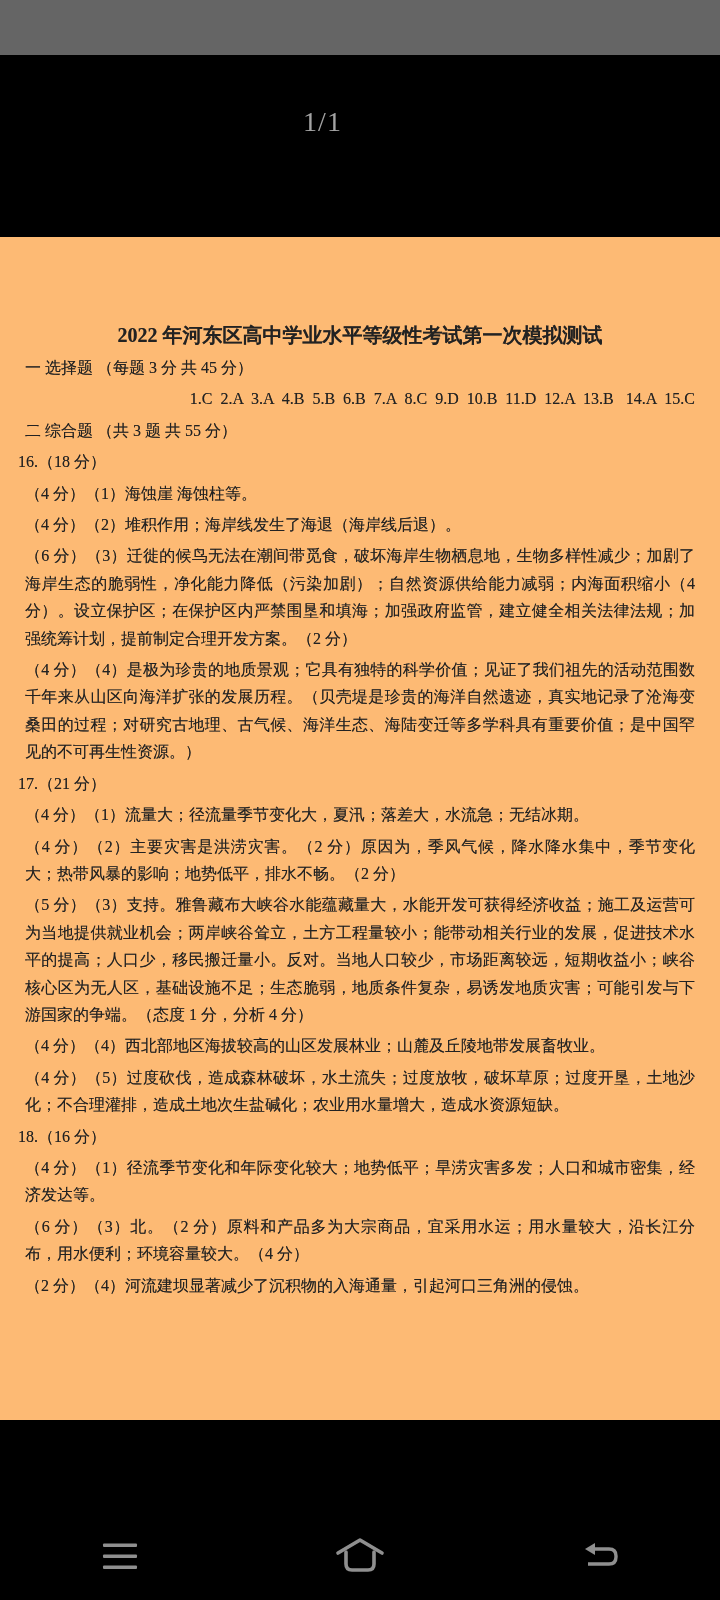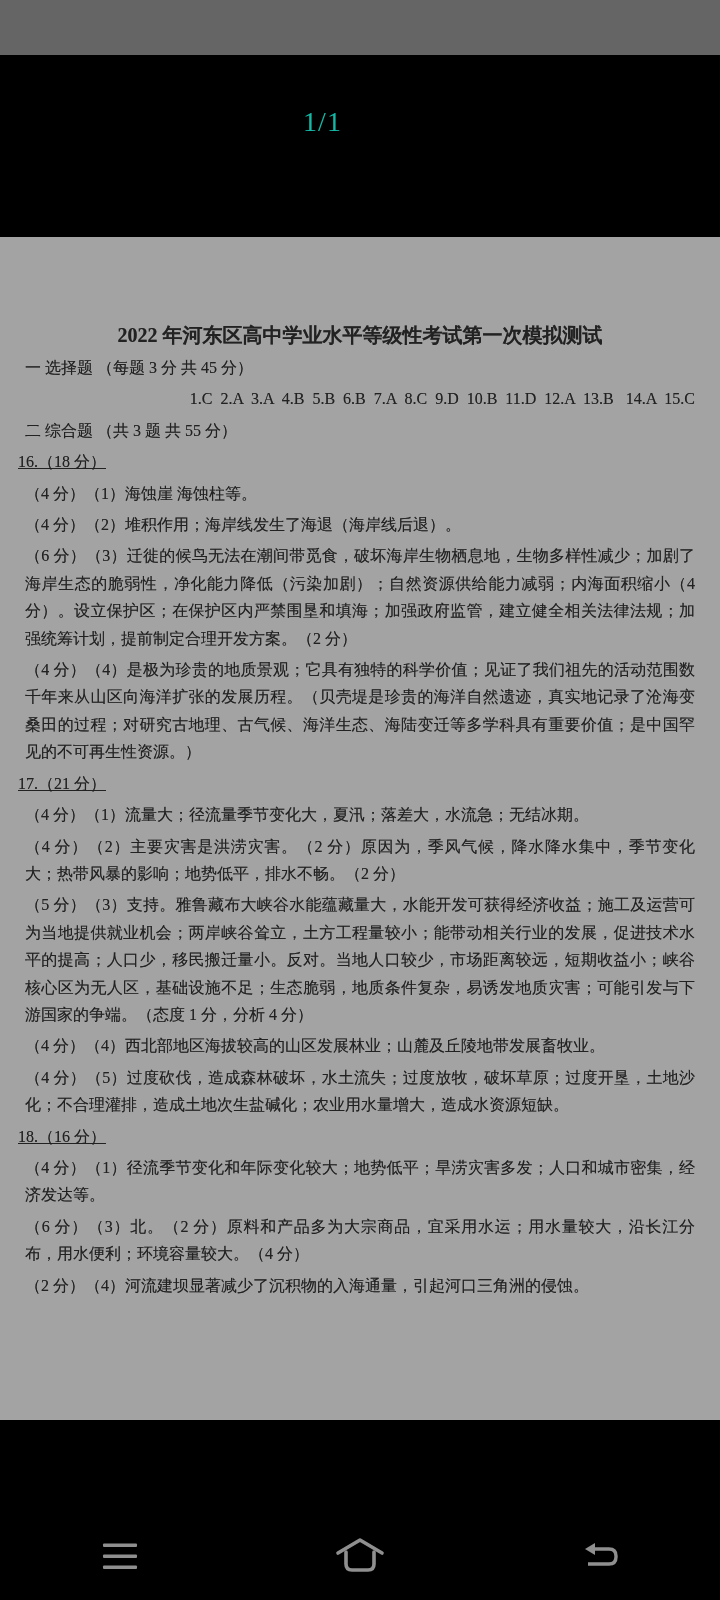--- a/index.html
+++ b/index.html
@@ -21,30 +21,30 @@
   .viewer-bg {
     position:absolute; top:55px; left:0;
     width:720px; height:1545px;
     background:#000;
   }
 
   .page-indicator {
     position:absolute; top:106px; left:0;
     width:645px;
     text-align:center;
-    color:#14b8a6;
+    color:#a3a3a3;
     font-size:28px;
     line-height:32px;
     letter-spacing:1px;
   }
 
   .doc-page {
     position:absolute; top:237px; left:0;
     width:720px; height:1183px;
-    background:#a3a3a3;
+    background:#fdba74;
     box-sizing:border-box;
     padding:84px 21px 0 21px;
     color:#222;
     text-shadow:0 0 0.6px rgba(40,40,40,0.55);
   }
   .doc-title {
     text-align:center;
     font-weight:bold;
     font-size:20px;
     line-height:29px;
@@ -57,21 +57,21 @@
     line-height:29px;
     letter-spacing:0.35em;
     margin:0 0 3px 0;
   }
   .para {
     font-size:16px;
     line-height:27.4px;
     text-align:justify;
     margin:4px;
   }
-  .para.qhead { margin-left:-3px;text-decoration:underline; }
+  .para.qhead { margin-left:-3px; }
   .para.answers-row {
     white-space:pre-wrap;
     text-align:right;
   }
 
   .nav-bar {
     position:absolute; bottom:0; left:0;
     width:720px; height:88px;
     display:flex;
     align-items:center;

